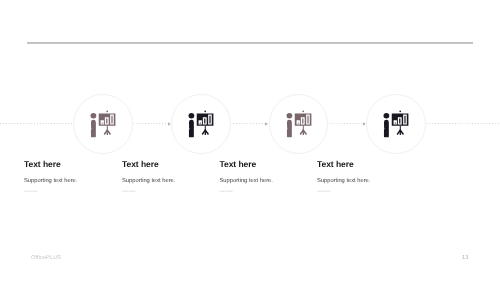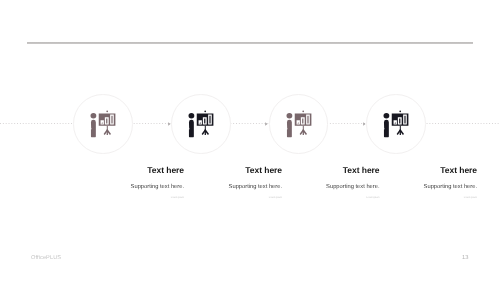--- a/index.html
+++ b/index.html
@@ -16,21 +16,21 @@
     background-image:linear-gradient(to right,#d6d3d4 0 1.2px,transparent 1.2px 2.85px);
     background-size:2.85px 1px;}
 
   .node{position:absolute;top:94.3px;width:59.4px;height:59.4px;border-radius:50%;
         background:#fff;border:0.9px solid #f2f0f0;box-sizing:border-box;}
   .node .icon{position:absolute;left:50%;top:50%;margin-left:-14px;margin-top:-14.3px;
         width:28px;height:28px;line-height:0;display:block;}
 
   .arrow{position:absolute;top:121.6px;width:3px;height:4px;line-height:0;}
 
-  .col{position:absolute;top:165px;width:160px;text-align:right;}
+  .col{position:absolute;top:159px;width:160px;text-align:left;}
   .t1{font-size:8.5px;font-weight:bold;color:#1a1a1a;letter-spacing:-0.05px;}
   .t2{font-size:5.75px;color:#3d3d3d;margin-top:9.3px;}
   .t3{font-size:2.4px;color:#c8c8c8;margin-top:6.2px;letter-spacing:-0.05px;}
 
   .footer-left{position:absolute;left:31px;top:255px;font-size:5.6px;color:#c6c6c6;letter-spacing:0.1px;}
   .footer-right{position:absolute;left:462px;top:255px;font-size:5.8px;color:#b5b5b5;}
 </style>
 </head>
 <body>
 

